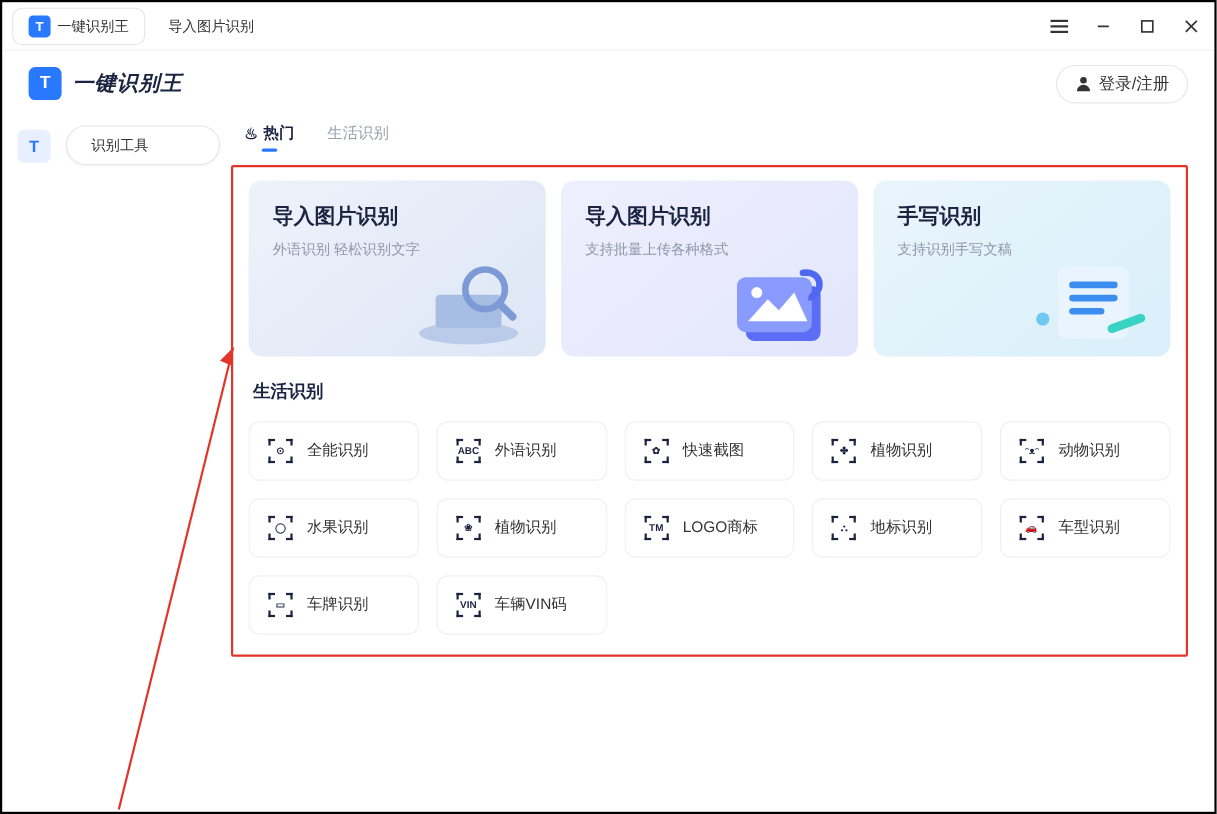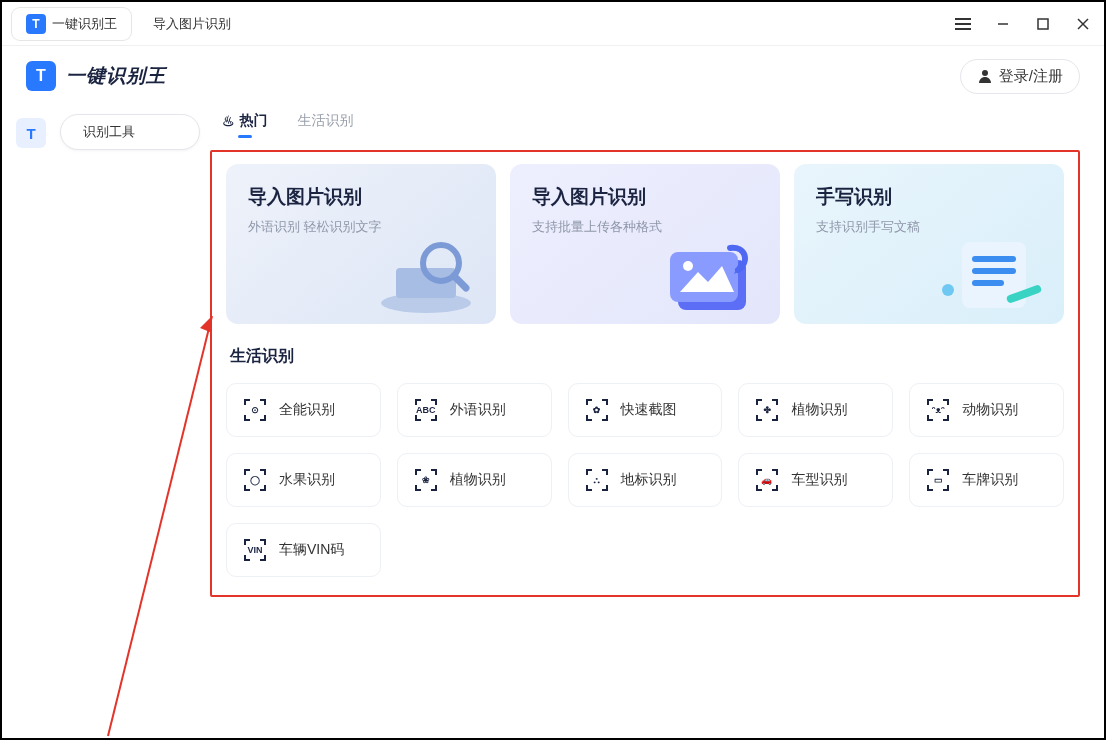--- a/index.html
+++ b/index.html
@@ -268,20 +268,32 @@
             </div>
             <span>植物识别</span>
           </div>
           <div class="item-btn">
             <div class="item-icon">
               <div class="scan-icon">
                 <div class="c tl"></div>
                 <div class="c tr"></div>
                 <div class="c bl"></div>
                 <div class="c br"></div>
+                <div class="mid">TM</div>
+              </div>
+            </div>
+            <span>LOGO商标</span>
+          </div>
+          <div class="item-btn">
+            <div class="item-icon">
+              <div class="scan-icon">
+                <div class="c tl"></div>
+                <div class="c tr"></div>
+                <div class="c bl"></div>
+                <div class="c br"></div>
                 <div class="mid">⛬</div>
               </div>
             </div>
             <span>地标识别</span>
           </div>
           <div class="item-btn">
             <div class="item-icon">
               <div class="scan-icon">
                 <div class="c tl"></div>
                 <div class="c tr"></div>

